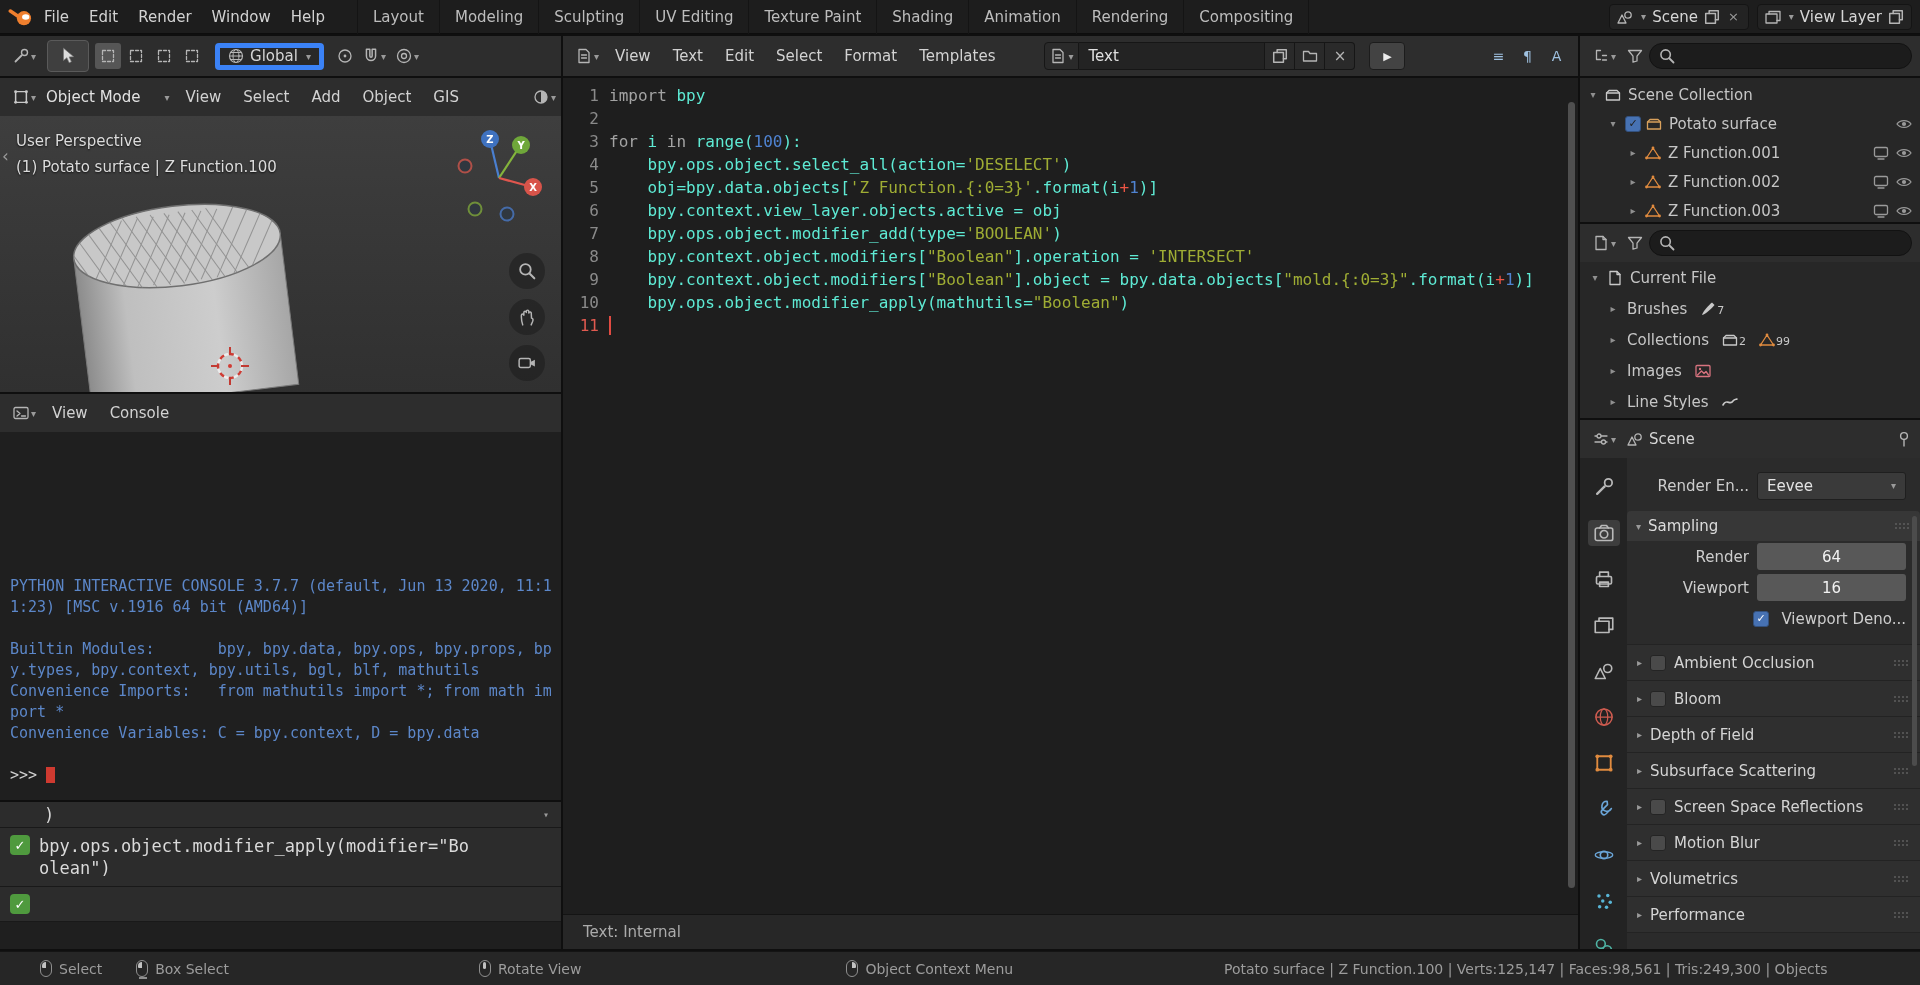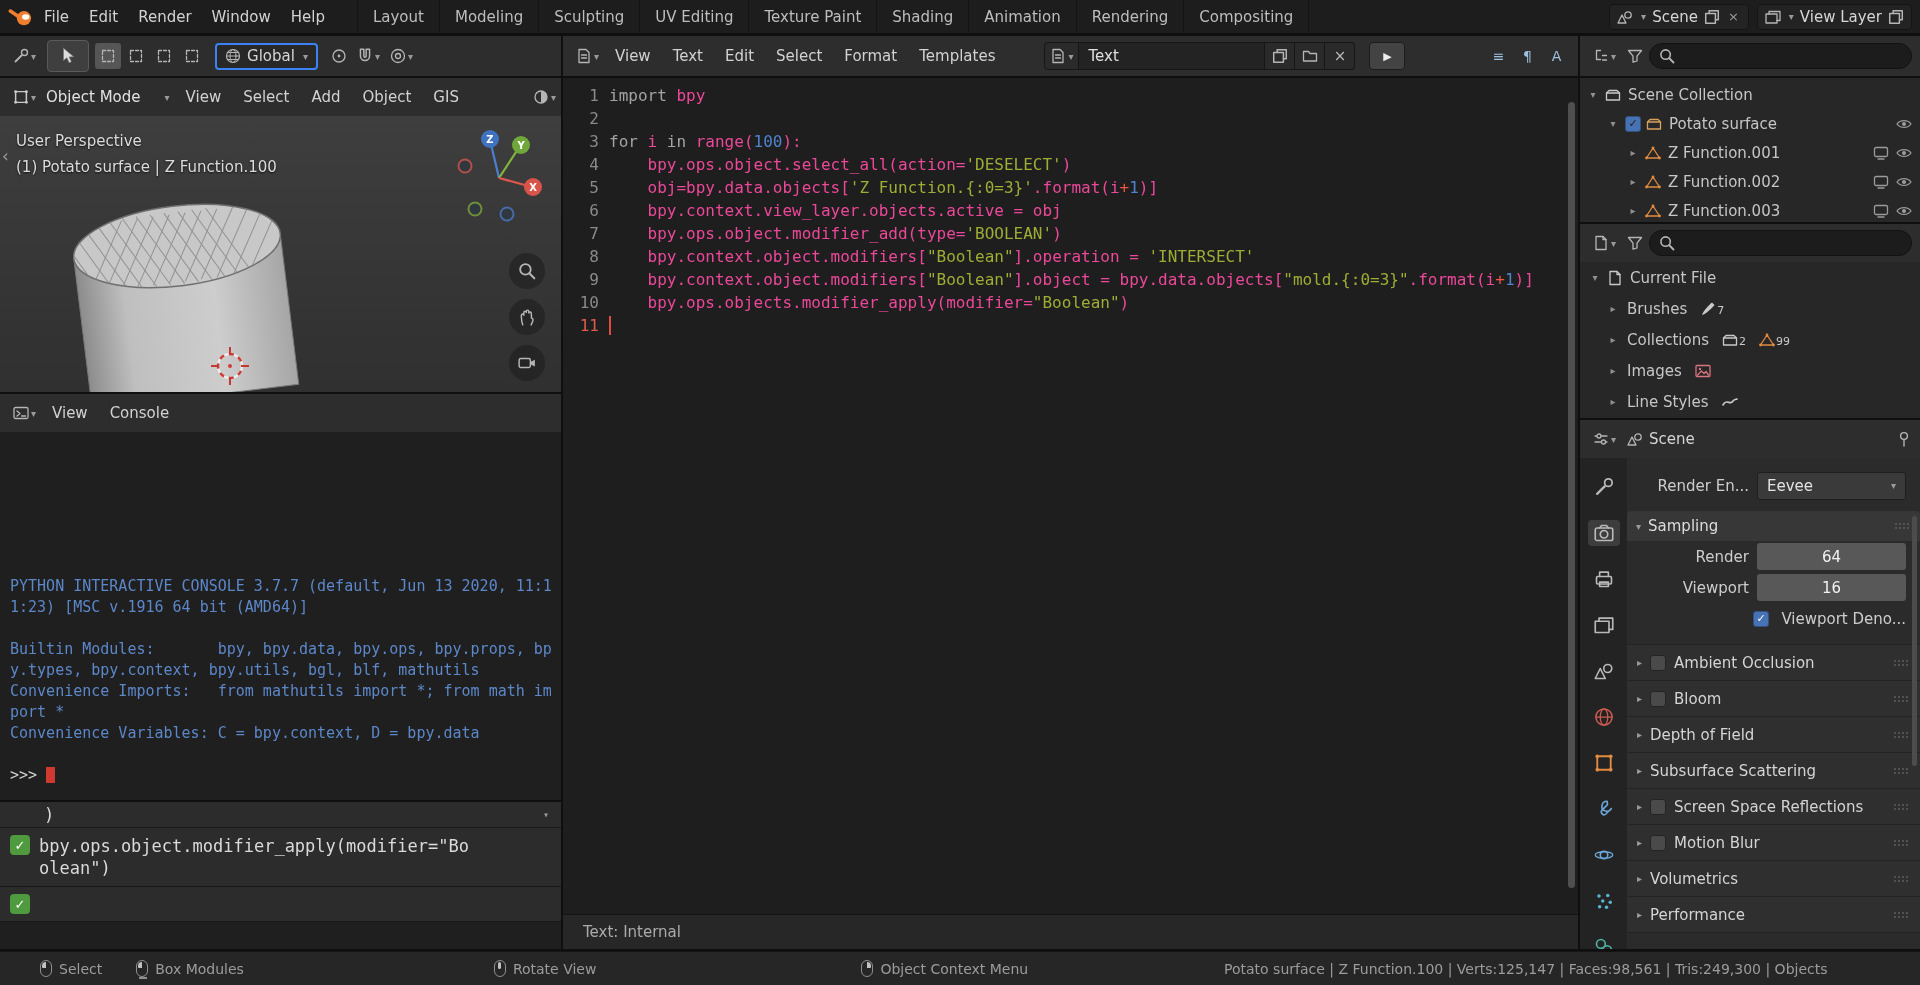--- a/index.html
+++ b/index.html
@@ -26,21 +26,21 @@
   .tb-select{display:flex;align-items:center;gap:6px;background:#232323;border:1px solid #141414;border-radius:4px;height:26px;padding:0 7px;color:#d6d6d6;}
   .tb-x{color:#9a9a9a;font-size:13px;padding:0 2px;}
   
   #tool-header{left:0;top:36px;width:561px;height:40px;position:absolute;}
   #text-header{left:563px;top:36px;width:1015px;height:40px;position:absolute;}
   #outliner-header{left:1580px;top:36px;width:340px;height:40px;position:absolute;}
   .hbtn{display:inline-flex;align-items:center;padding:0 5px;height:30px;border-radius:3px;flex:none;}
   .toolbtn{width:42px;height:32px;border:1px solid #5a5a5a;background:#3f3f3f;display:inline-flex;align-items:center;justify-content:center;border-radius:4px;margin:0 6px;flex:none;}
   .selmode{width:26px;height:26px;display:inline-flex;align-items:center;justify-content:center;border-radius:3px;margin-right:2px;flex:none;color:#c0c0c0;}
   .selmode.active{background:#565656;}
-  .pill{display:inline-flex;align-items:center;gap:6px;background:#282828;border:2px solid #3b82f6;border-radius:4px;height:27px;padding:0 8px;margin:0 8px;color:#d6d6d6;flex:none;}
+  .pill{display:inline-flex;align-items:center;gap:6px;background:#282828;border:5px solid #3b82f6;border-radius:4px;height:27px;padding:0 8px;margin:0 8px;color:#d6d6d6;flex:none;}
   .datablock{display:flex;align-items:center;margin-left:38px;flex:none;}
   .db-browse{display:inline-flex;align-items:center;background:#2a2a2a;border:1px solid #161616;border-radius:4px 0 0 4px;height:28px;padding:0 5px;}
   .db-name{width:186px;height:28px;background:#232323;border:1px solid #161616;border-left:none;color:#e0e0e0;display:flex;align-items:center;padding:0 9px;}
   .db-btn{width:30px;height:28px;display:inline-flex;align-items:center;justify-content:center;background:#2a2a2a;border:1px solid #161616;border-left:none;color:#b5b5b5;}
   .db-btn:last-child{border-radius:0 4px 4px 0;}
   .play-btn{width:36px;height:28px;margin-left:14px;background:#434343;border:1px solid #1c1c1c;border-radius:4px;color:#ececec;display:inline-flex;align-items:center;justify-content:center;font-size:11px;flex:none;}
   .tgl{width:27px;height:27px;display:inline-flex;align-items:center;justify-content:center;color:#9fc1e0;border-radius:3px;margin-left:2px;font-size:14px;flex:none;}
   .search{flex:1;height:26px;background:#1c1c1c;border:1px solid #121212;border-radius:13px;display:flex;align-items:center;padding:0 9px;gap:6px;margin-right:8px;}
   
   #viewport{left:0;top:78px;width:561px;height:314px;position:absolute;background:#353535;}
@@ -65,21 +65,21 @@
   .info-check{width:20px;height:20px;border-radius:4px;background:#4f9a3e;color:#fff;font-size:13px;display:flex;align-items:center;justify-content:center;font-family:"DejaVu Sans",sans-serif;flex:none;}
   .info-text{width:432px;font-size:17px;line-height:22px;color:#dadada;white-space:pre-wrap;word-break:break-all;}
   
   #texteditor{left:563px;top:78px;width:1015px;height:871px;position:absolute;background:#1e1e1e;}
   #code-wrap{position:absolute;left:0;top:0;right:0;bottom:35px;display:flex;padding-top:6px;font-family:"DejaVu Sans Mono",monospace;font-size:16px;}
   #gutter{width:46px;text-align:right;padding-right:10px;color:#8a8a8a;flex:none;}
   .gut-n{display:block;height:23px;line-height:23px;}
   .gut-n.cur{color:#e05a50;}
   #code-lines{flex:1;overflow:hidden;}
   .code-line{height:23px;line-height:23px;white-space:pre;}
-  .tk-pl{color:#ec4899;} .tk-kw{color:#a3a3a3;} .tk-str{color:#9fad34;} .tk-num{color:#4f83d1;} .tk-op{color:#ee5544;}
+  .tk-pl{color:#5eead4;} .tk-kw{color:#a3a3a3;} .tk-str{color:#9fad34;} .tk-num{color:#4f83d1;} .tk-op{color:#ee5544;}
   .txt-cursor{display:inline-block;width:2px;height:19px;background:#e04b42;vertical-align:-4px;}
   #te-scrollbar{position:absolute;right:3px;top:24px;width:7px;height:786px;background:#4f4f4f;border-radius:4px;}
   #te-footer{position:absolute;left:0;bottom:0;right:0;height:35px;background:#272727;border-top:1px solid #141414;display:flex;align-items:center;padding-left:20px;color:#ababab;}
   
   #outliner{left:1580px;top:78px;width:340px;height:144px;position:absolute;background:#272727;padding-top:2px;}
   #file-outliner{left:1580px;top:224px;width:340px;height:194px;position:absolute;background:#272727;}
   #fo-hdr{height:38px;}
   .ol-row{display:flex;align-items:center;gap:5px;height:29px;color:#c6c6c6;padding-right:8px;}
   .fo-row{height:31px;}
   .ol-exp{width:14px;color:#909090;font-size:10px;text-align:center;flex:none;}
@@ -547,21 +547,21 @@
       <div id="code-lines">
           <div class="code-line"><span class="tk-kw">import</span><span class="tk-pl"> bpy</span></div>
           <div class="code-line"></div>
           <div class="code-line"><span class="tk-kw">for</span><span class="tk-pl"> i </span><span class="tk-kw">in</span><span class="tk-pl"> range(</span><span class="tk-num">100</span><span class="tk-pl">):</span></div>
           <div class="code-line"><span class="tk-pl">    bpy.ops.object.select_all(action=</span><span class="tk-str">'DESELECT'</span><span class="tk-pl">)</span></div>
           <div class="code-line"><span class="tk-pl">    obj=bpy.data.objects[</span><span class="tk-str">'Z Function.{:0=3}'</span><span class="tk-pl">.format(i</span><span class="tk-op">+</span><span class="tk-num">1</span><span class="tk-pl">)]</span></div>
           <div class="code-line"><span class="tk-pl">    bpy.context.view_layer.objects.active = obj</span></div>
           <div class="code-line"><span class="tk-pl">    bpy.ops.object.modifier_add(type=</span><span class="tk-str">'BOOLEAN'</span><span class="tk-pl">)</span></div>
           <div class="code-line"><span class="tk-pl">    bpy.context.object.modifiers[</span><span class="tk-str">"Boolean"</span><span class="tk-pl">].operation = </span><span class="tk-str">'INTERSECT'</span></div>
           <div class="code-line"><span class="tk-pl">    bpy.context.object.modifiers[</span><span class="tk-str">"Boolean"</span><span class="tk-pl">].object = bpy.data.objects[</span><span class="tk-str">"mold.{:0=3}"</span><span class="tk-pl">.format(i</span><span class="tk-op">+</span><span class="tk-num">1</span><span class="tk-pl">)]</span></div>
-          <div class="code-line"><span class="tk-pl">    bpy.ops.objects.modifier_apply(modifier=</span><span class="tk-str">"Boolean"</span><span class="tk-pl">)</span></div>
+          <div class="code-line"><span class="tk-pl">    bpy.ops.object.modifier_apply(mathutils=</span><span class="tk-str">"Boolean"</span><span class="tk-pl">)</span></div>
           <div class="code-line"><span class="txt-cursor"></span></div>
         </div>
     </div>
     <div id="te-scrollbar"></div>
     <div id="te-footer">
       <span>Text: Internal</span>
     </div>
   </div>
 
   <div id="outliner" class="region">
@@ -1011,21 +1011,21 @@
   </div>
 
   <footer id="statusbar">
     <div id="status-items">
         <div class="status-item s0">
           <span class="mouse m-left"></span>
           <span>Select</span>
         </div>
         <div class="status-item s1">
           <span class="mouse m-left m-drag"></span>
-          <span>Box Modules</span>
+          <span>Box Select</span>
         </div>
         <div class="status-item s2">
           <span class="mouse m-middle"></span>
           <span>Rotate View</span>
         </div>
         <div class="status-item s3">
           <span class="mouse m-right"></span>
           <span>Object Context Menu</span>
         </div>
       </div>

